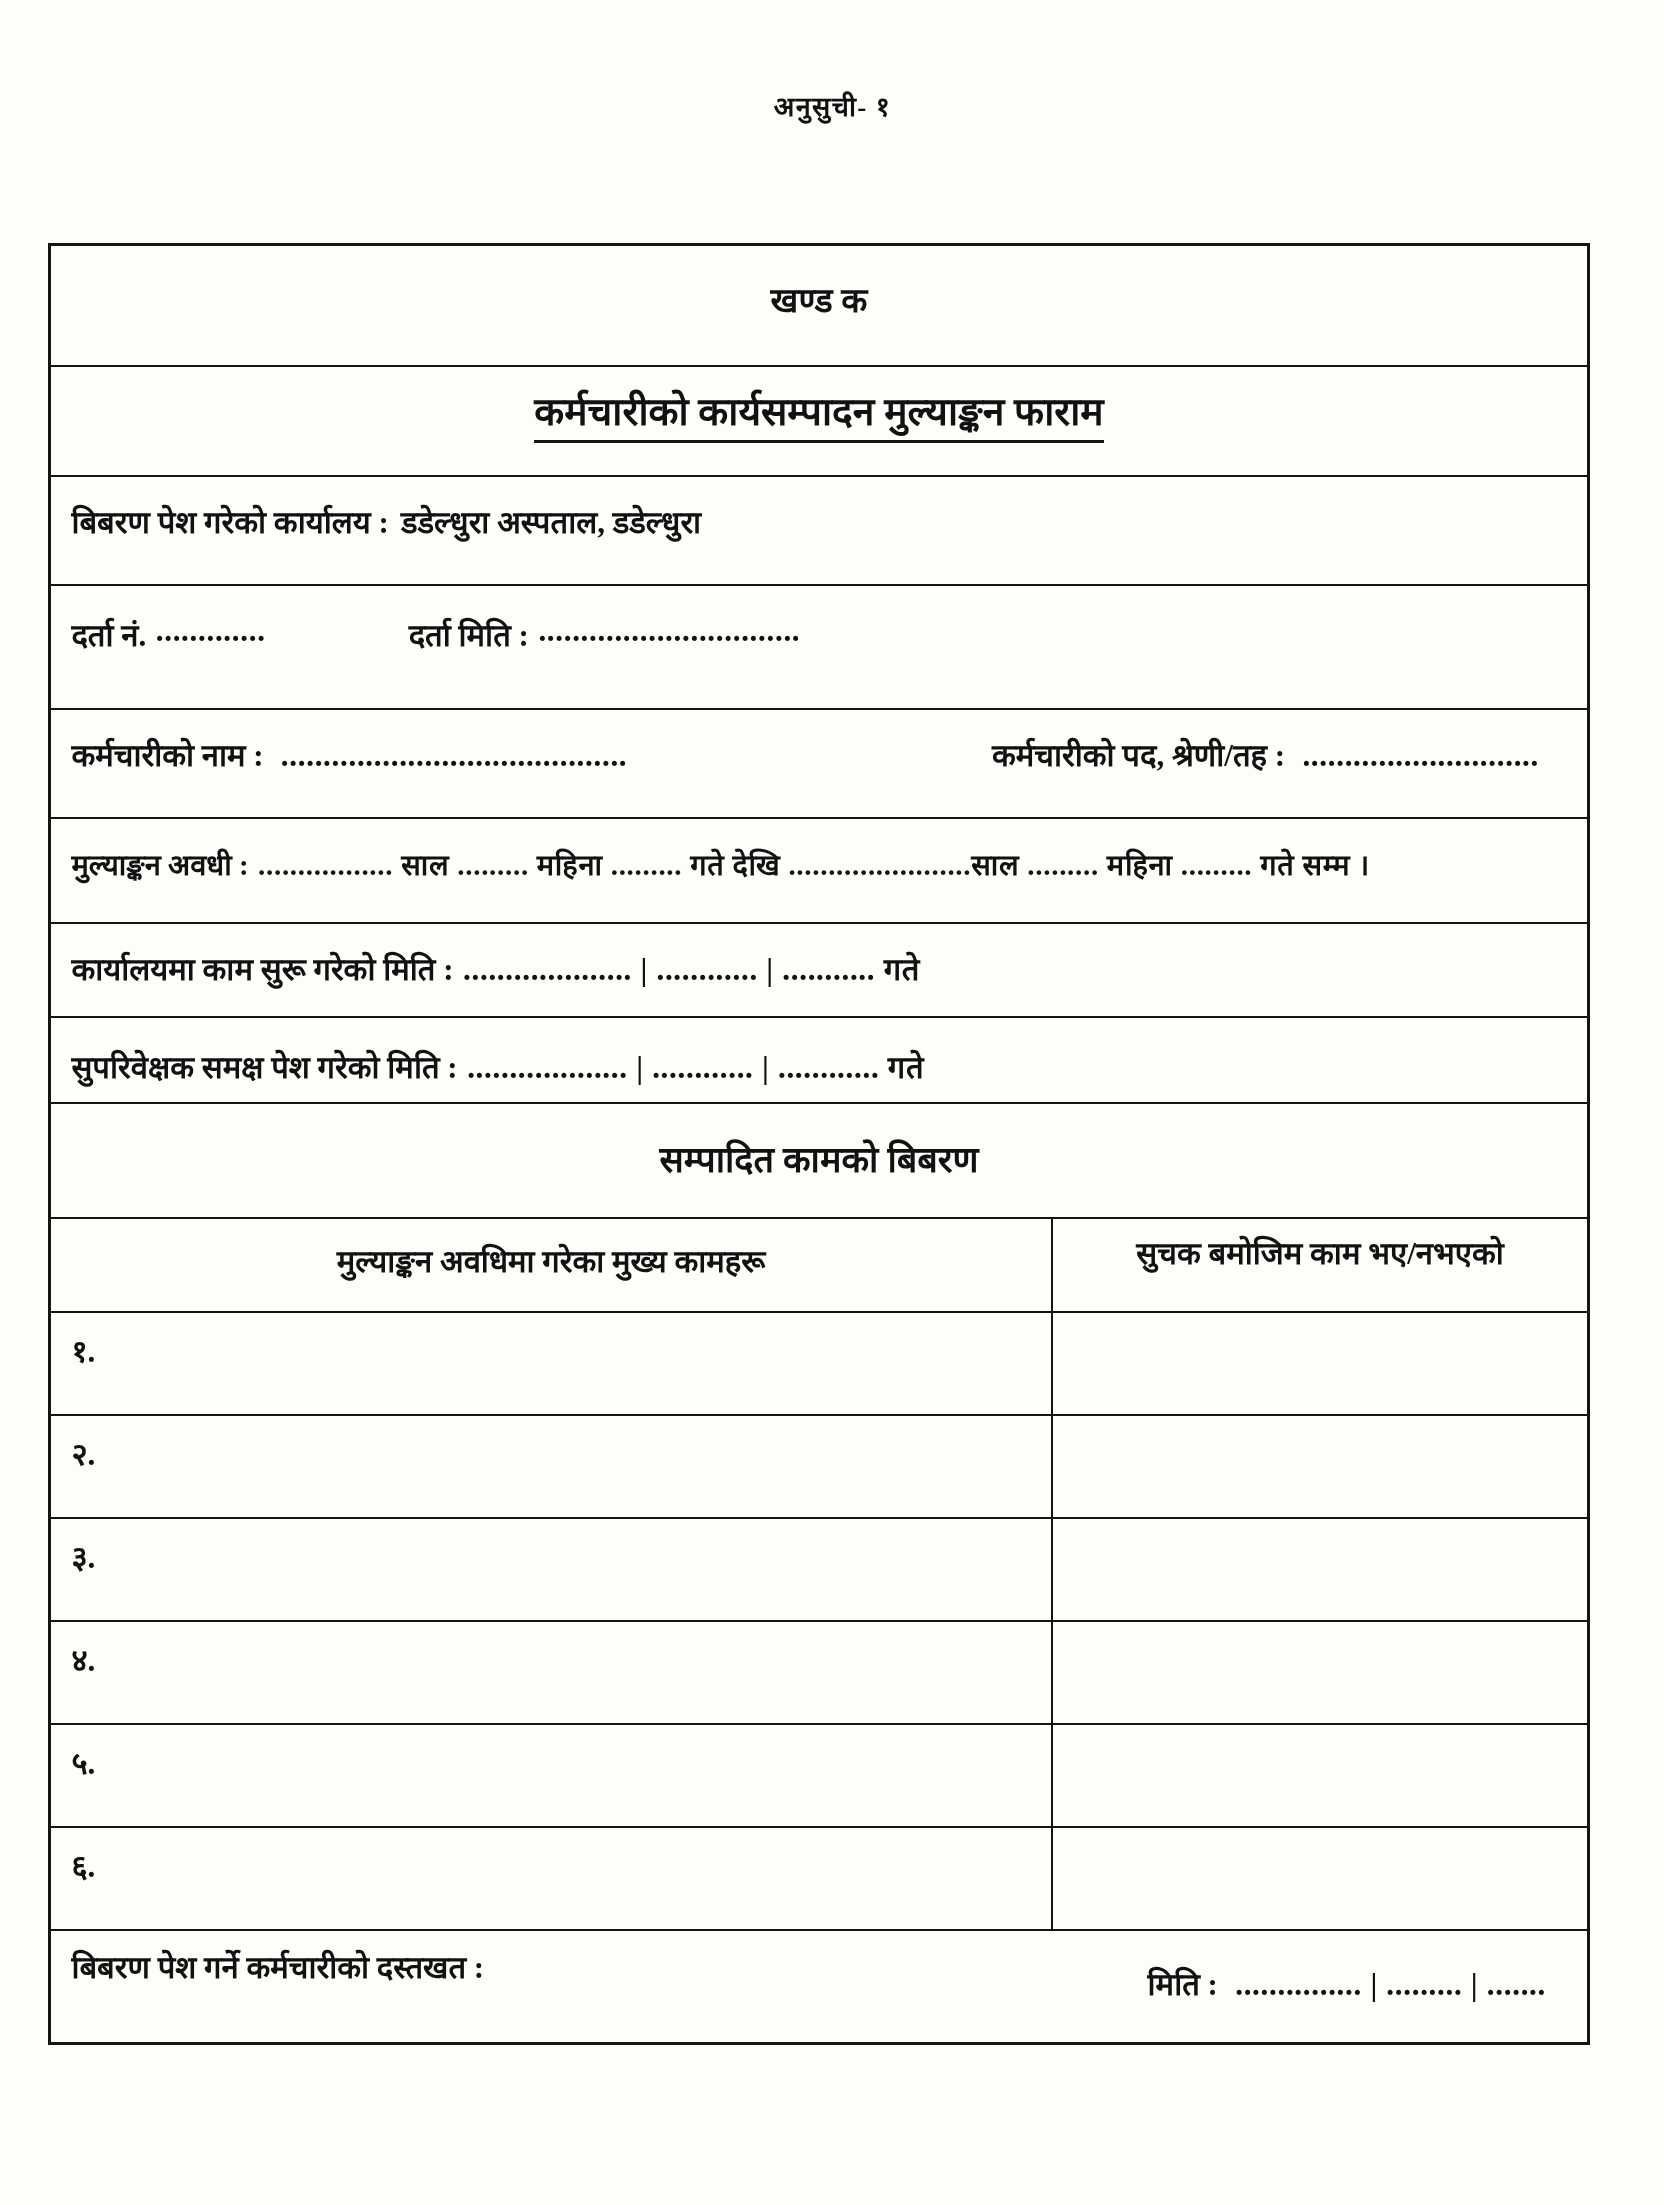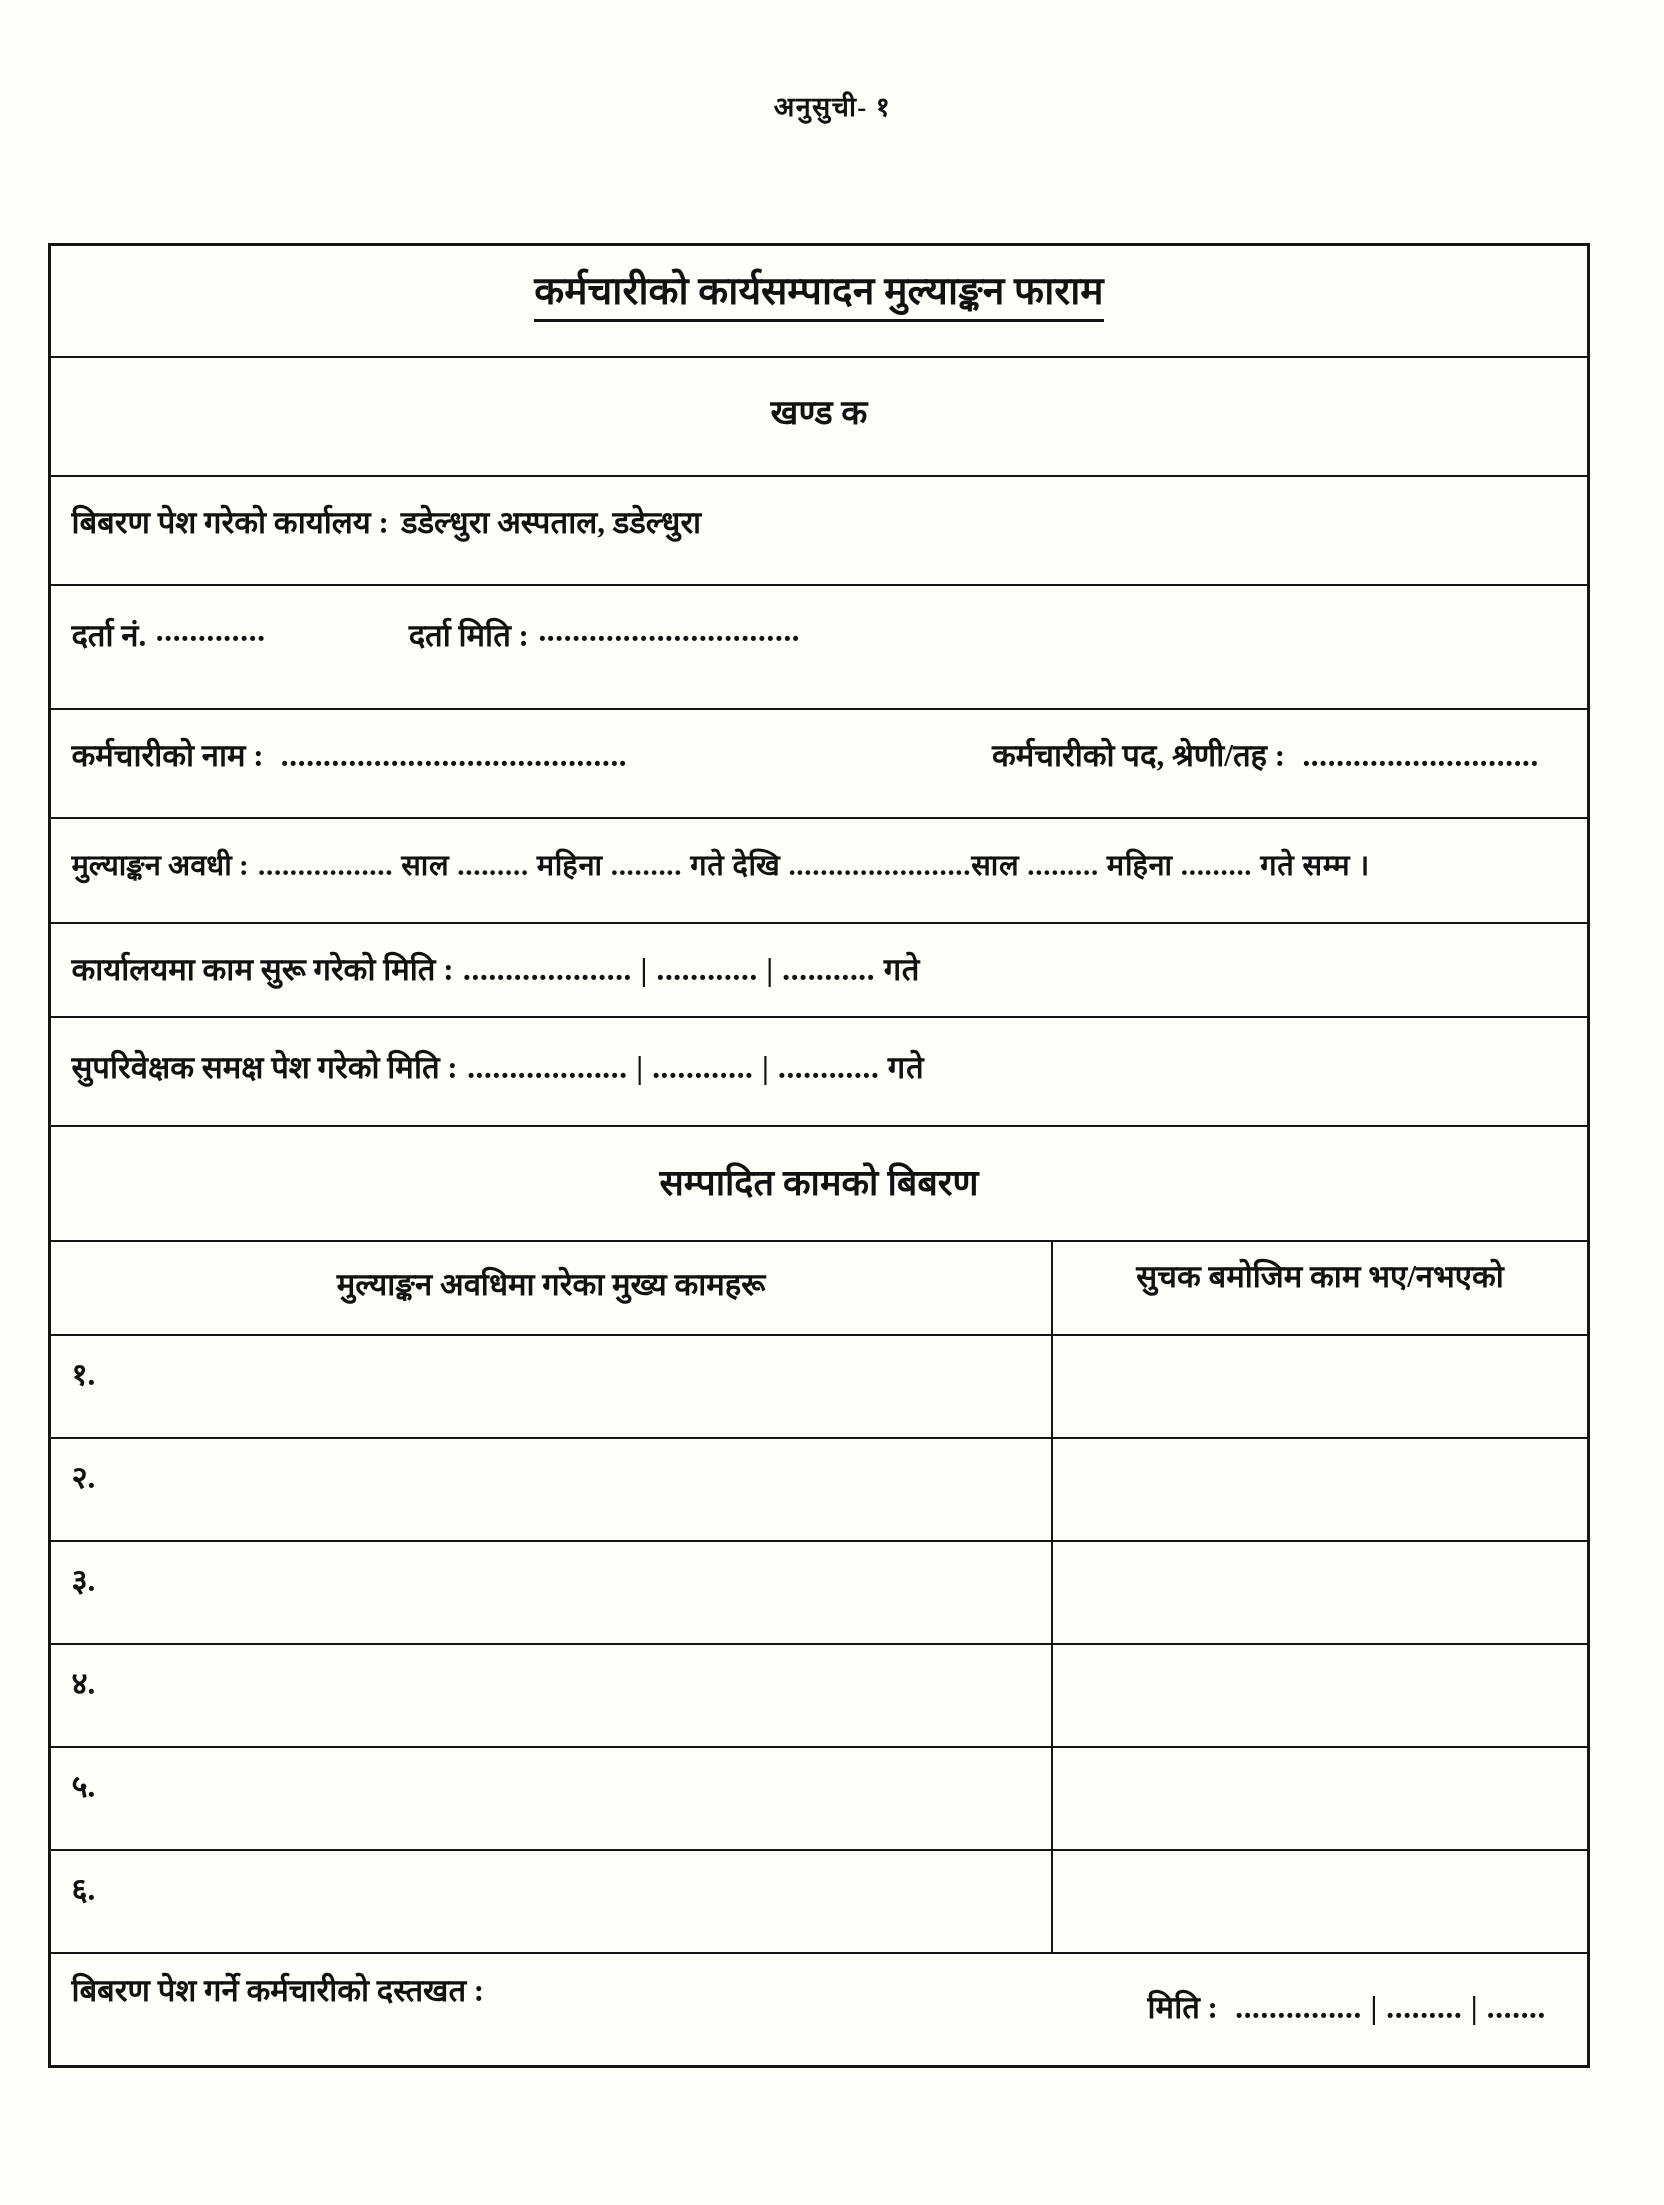--- a/index.html
+++ b/index.html
@@ -56,21 +56,21 @@
     padding-bottom: 4.1px;
   }
   .section-row { height: 119px; padding-top: 30px; font-size: 34px; }
   .office-row { height: 109px; padding-top: 23px; }
   .office-row .val { margin-left: 12.2px; }
   .darta-row { height: 112px; padding-top: 27px; }
   .darta-row .date-part { margin-left: 143px; }
   .name-row { height: 109px; padding-top: 23px; justify-content: space-between; padding-right: 48px; margin-top: 12px; }
   .period-row { height: 105px; padding-top: 24.5px; font-size: 29px; }
   .start-row { height: 94px; padding-top: 23px; }
-  .supervisor-row { height: 109px; padding-top: 27px; }
+  .supervisor-row { height: 86px; padding-top: 27px; }
   .sampadit-row { height: 115px; padding-top: 30px; font-size: 36px; }
   .dots { font-weight: 700; letter-spacing: 0.7px; }
   .inline-gap { margin-left: 9.5px; }
 
   .work-thead {
     height: 94px;
     display: flex;
     border-top: 2px solid #151515;
     font-size: 31px;
     font-weight: 700;
@@ -114,26 +114,26 @@
 </style>
 </head>
 <body>
 
 <div class="sheet">
 
   <div class="annex-title">अनुसुची- १</div>
 
   <div class="form-box">
 
+    <div class="row section-row center">
+      <span>खण्ड क</span>
+    </div>
+
     <div class="row title-row center">
       <span class="form-title">कर्मचारीको कार्यसम्पादन मुल्याङ्कन फाराम</span>
-    </div>
-
-    <div class="row section-row center">
-      <span>खण्ड क</span>
     </div>
 
     <div class="row office-row">
       <span class="lbl">बिबरण पेश गरेको कार्यालय :</span>
       <span class="val">डडेल्धुरा अस्पताल, डडेल्धुरा</span>
     </div>
 
     <div class="row darta-row">
       <span>दर्ता नं.</span>
       <span class="dots inline-gap">.............</span>

